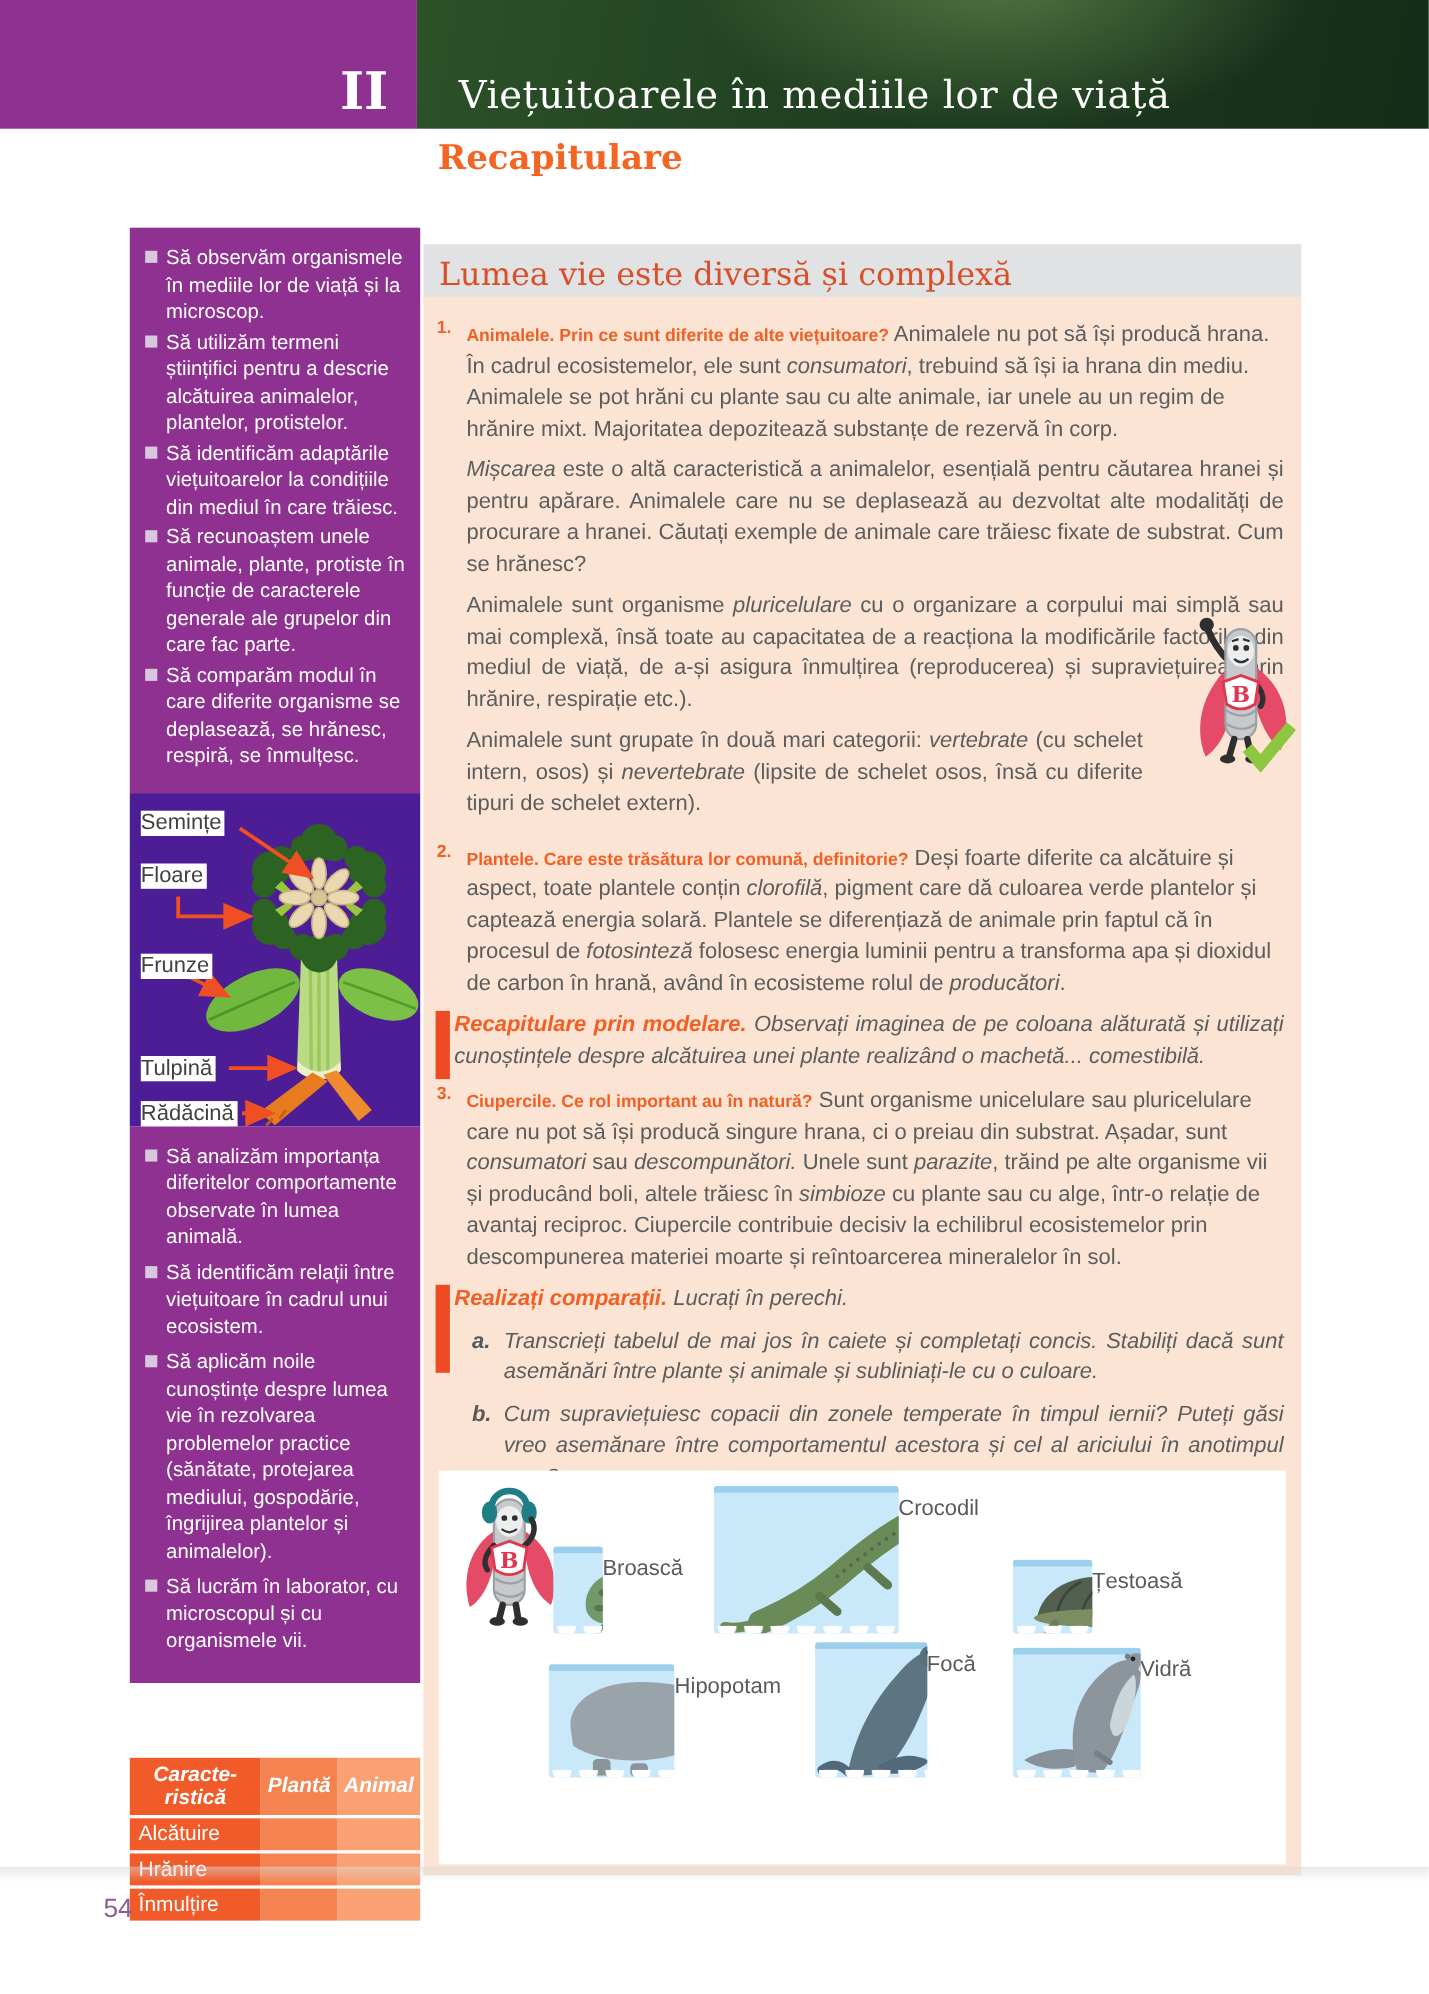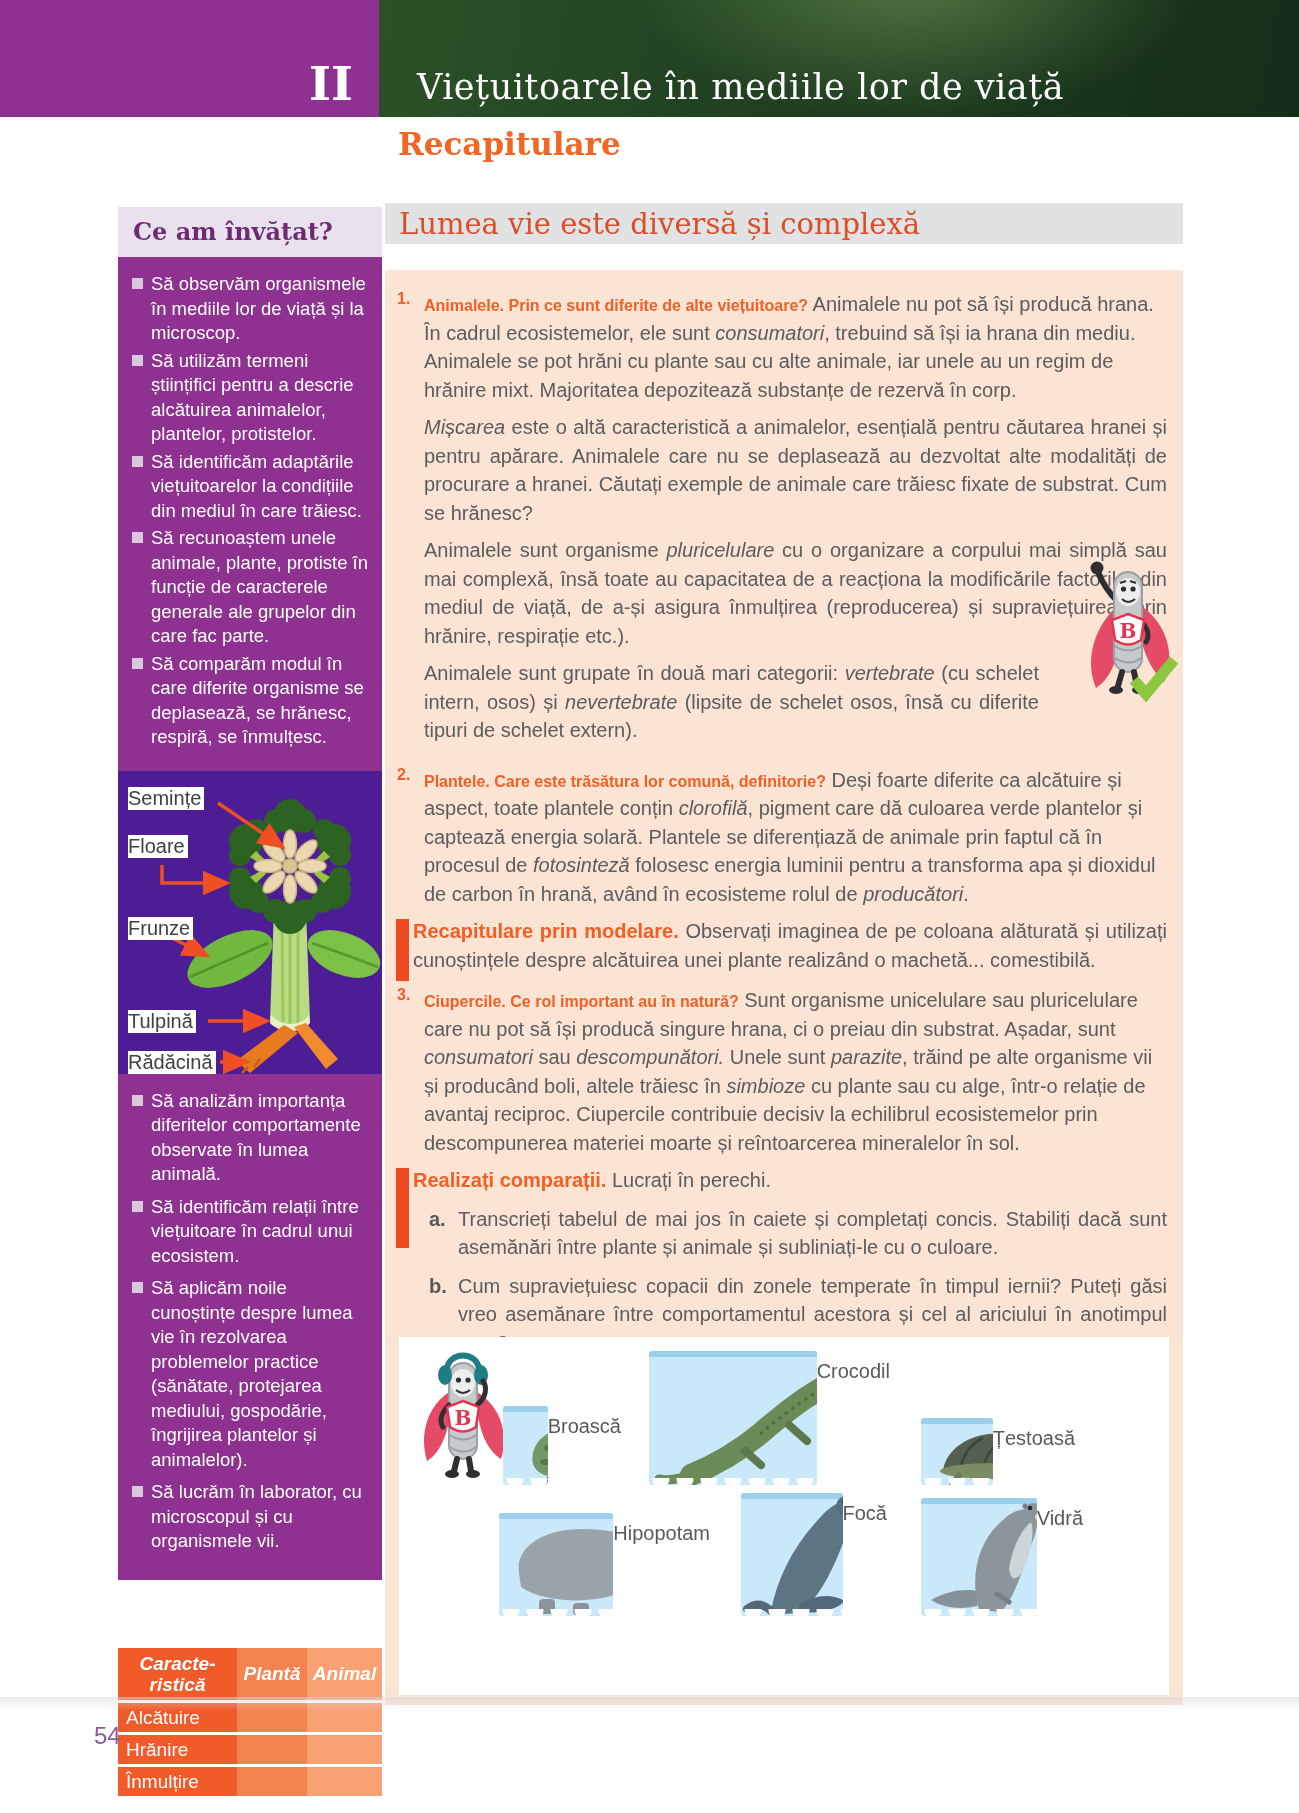--- a/index.html
+++ b/index.html
@@ -42,35 +42,35 @@
   .tcell{color:#fff;box-sizing:border-box;}
   .th{font-style:italic;font-weight:bold;display:flex;align-items:center;justify-content:center;
       text-align:center;height:52px;line-height:21px;}
   .c1{background:#f15a29;}
   .c2{background:#f58350;}
   .c3{background:#f9a173;}
   .rl{background:#f15a29;height:29px;line-height:29px;padding-left:8px;}
   .rc{height:29px;}
 
   
-  .lesson-bar{position:absolute;left:385px;top:203px;width:798px;height:41px;background:#e0e2e4;
+  .lesson-bar{position:absolute;left:385px;top:222px;width:798px;height:53px;background:#e0e2e4;
               display:flex;align-items:center;padding-left:14px;box-sizing:border-box;}
   .lesson-title{font-family:"DejaVu Serif",serif;font-size:29px;color:#da4f28;}
 
   .panel{position:absolute;left:385px;top:270px;width:798px;height:1435px;background:#fbe4d3;
          box-sizing:border-box;padding:20px 16px 0 12px;}
   .panel p, .panel .sec-body{margin:0;font-size:20px;line-height:28.5px;text-align:justify;color:#5b5c5e;}
   .sec{position:relative;padding-left:27px;margin-bottom:9px;}
   .sec-num{position:absolute;left:0;top:0;font-weight:bold;color:#f15f25;}
   .sec-head{font-weight:bold;color:#f15f25;}
   .para{padding-left:27px;margin-bottom:9px !important;}
   .it{font-style:italic;}
   .gap{height:12px;}
 
-  .act{position:relative;padding-left:17px;margin:2px 0 12px -1px;}
+  .act{position:relative;padding-left:17px;margin:2px 0 12px -1px;font-style:italic;}
   .act::before{content:"";position:absolute;left:0;top:2px;width:13px;background:#ee4a23;}
   .act.a1::before{height:62px;}
   .act.a2::before{height:80px;}
   .act-label{font-weight:bold;color:#f15f25;}
   .act-text{font-size:20px;line-height:28.5px;text-align:justify;}
   .item{position:relative;padding-left:29px;margin:10px 0 10px 16px;font-size:20px;line-height:28.5px;text-align:justify;}
   .item-marker{position:absolute;left:0;top:0;font-weight:bold;color:#57585a;}
 
   .mascot1{position:absolute;top:280px;right:5px;width:102px;height:152px;pointer-events:none;}
 
@@ -103,21 +103,20 @@
       <span class="unit-num">II</span>
     </div>
     <div class="band-green">
       <span class="band-title">Viețuitoarele în mediile lor de viață</span>
     </div>
   </div>
 
   <div class="recap-h">Recapitulare</div>
 
   <aside class="sidebar">
-    <div class="sb-title serif">Ce am învățat?</div>
 
     <div class="sb-box">
       <ul>
         <li>Să observăm organismele în mediile lor de viață și la microscop.</li>
         <li>Să utilizăm termeni științifici pentru a descrie alcătuirea animalelor, plantelor, protistelor.</li>
         <li>Să identificăm adaptările viețuitoarelor la condițiile din mediul în care trăiesc.</li>
         <li>Să recunoaștem unele animale, plante, protiste în funcție de caracterele generale ale grupelor din care fac parte.</li>
         <li>Să comparăm modul în care diferite organisme se deplasează, se hrănesc, respiră, se înmulțesc.</li>
       </ul>
     </div>

